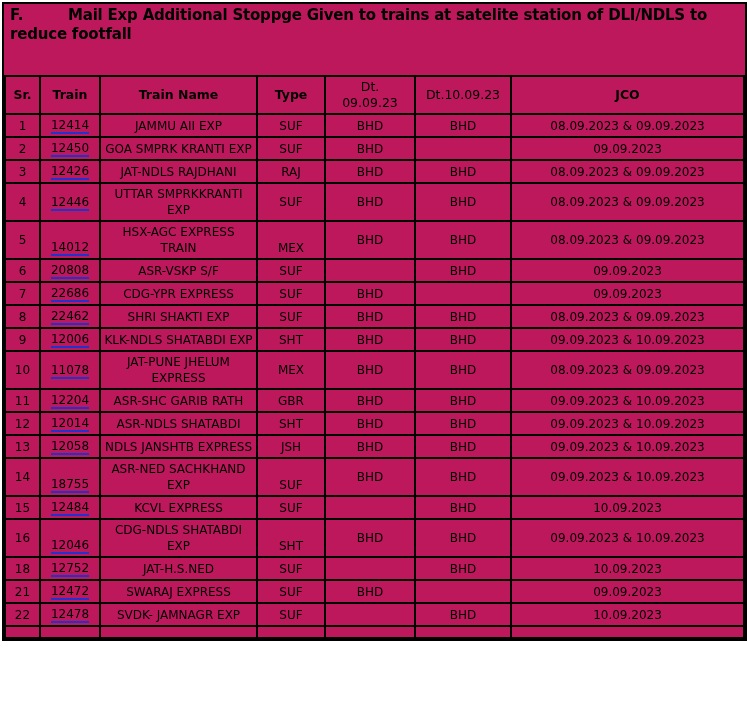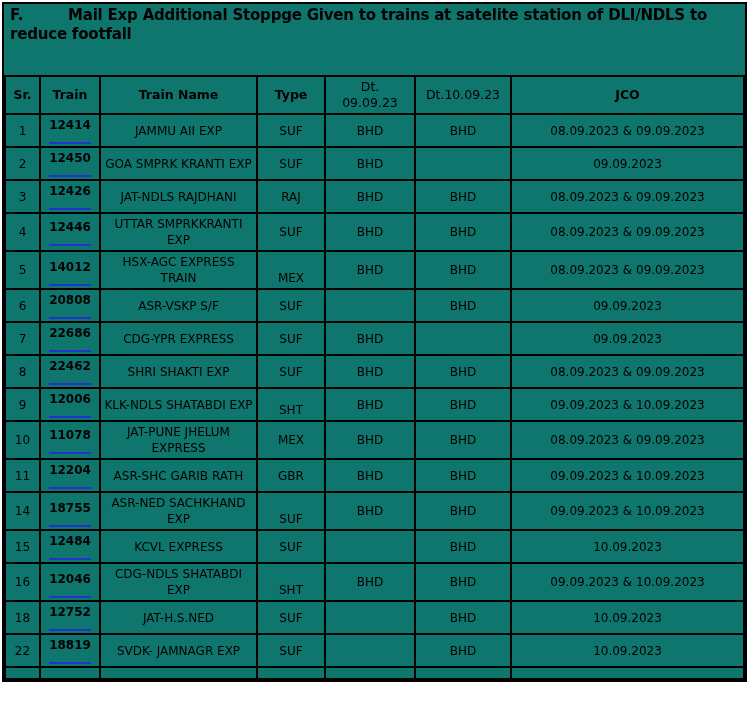--- a/index.html
+++ b/index.html
@@ -3,21 +3,21 @@
 <meta charset="utf-8">
 <style>
   html,body{margin:0;padding:0;}
   body{
     width:747px;height:725px;overflow:hidden;background:#ffffff;
     font-family:"DejaVu Sans","Liberation Sans",sans-serif;color:#000;
     position:relative;
   }
   .sheet{
     position:absolute;top:2px;left:2px;width:741px;
-    border:2px solid #000;background:#0f766e;
+    border:2px solid #000;background:#be185d;
   }
   .title{
     padding:2px 5px 3px 6px;
     font-weight:bold;font-size:15px;line-height:19px;
     letter-spacing:-0.2px;
   }
   .title .prefix{display:inline-block;width:58px;}
   table{
     border-collapse:collapse;width:100%;table-layout:fixed;margin-top:28px;
   }
@@ -27,21 +27,21 @@
     font-size:12px;line-height:16px;
     padding:2px 2px;overflow:hidden;
     word-wrap:break-word;
   }
   th{font-size:12.5px;font-weight:bold;}
   th.regular{font-weight:normal;white-space:pre-line;}
   td.vb{vertical-align:bottom;text-align:center;}
   .train-link{
     color:#000;
     border-bottom:2px solid var(--link-underline,#2233cc);
-    padding-bottom:10px;cursor:pointer;display:inline-block;line-height:14px;font-weight:bold;
+    padding-bottom:0px;cursor:pointer;display:inline-block;line-height:14px;
   }
   tr.partial td{height:10px;padding:0;}
 </style>
 </head>
 <body>
 
 <div class="sheet">
   <div class="title">
     <span class="prefix">F.</span><span>Mail Exp Additional Stoppge Given to trains at satelite station of DLI/NDLS to reduce footfall</span>
   </div>
@@ -161,20 +161,38 @@
         <tr>
           <td>11</td>
           <td><span class="train-link">12204</span></td>
           <td>ASR-SHC GARIB RATH</td>
           <td>GBR</td>
           <td>BHD</td>
           <td>BHD</td>
           <td>09.09.2023 &amp; 10.09.2023</td>
         </tr>
         <tr>
+          <td>12</td>
+          <td><span class="train-link">12014</span></td>
+          <td>ASR-NDLS SHATABDI</td>
+          <td>SHT</td>
+          <td>BHD</td>
+          <td>BHD</td>
+          <td>09.09.2023 &amp; 10.09.2023</td>
+        </tr>
+        <tr>
+          <td>13</td>
+          <td><span class="train-link">12058</span></td>
+          <td>NDLS JANSHTB EXPRESS</td>
+          <td>JSH</td>
+          <td>BHD</td>
+          <td>BHD</td>
+          <td>09.09.2023 &amp; 10.09.2023</td>
+        </tr>
+        <tr>
           <td>14</td>
           <td class="vb"><span class="train-link">18755</span></td>
           <td>ASR-NED SACHKHAND EXP</td>
           <td class="vb">SUF</td>
           <td>BHD</td>
           <td>BHD</td>
           <td>09.09.2023 &amp; 10.09.2023</td>
         </tr>
         <tr>
           <td>15</td>
@@ -197,22 +215,31 @@
         <tr>
           <td>18</td>
           <td><span class="train-link">12752</span></td>
           <td>JAT-H.S.NED</td>
           <td>SUF</td>
           <td></td>
           <td>BHD</td>
           <td>10.09.2023</td>
         </tr>
         <tr>
+          <td>21</td>
+          <td><span class="train-link">12472</span></td>
+          <td>SWARAJ EXPRESS</td>
+          <td>SUF</td>
+          <td>BHD</td>
+          <td></td>
+          <td>09.09.2023</td>
+        </tr>
+        <tr>
           <td>22</td>
-          <td><span class="train-link">18819</span></td>
+          <td><span class="train-link">12478</span></td>
           <td>SVDK- JAMNAGR EXP</td>
           <td>SUF</td>
           <td></td>
           <td>BHD</td>
           <td>10.09.2023</td>
         </tr>
         <tr class="partial">
           <td></td>
           <td></td>
           <td></td>

